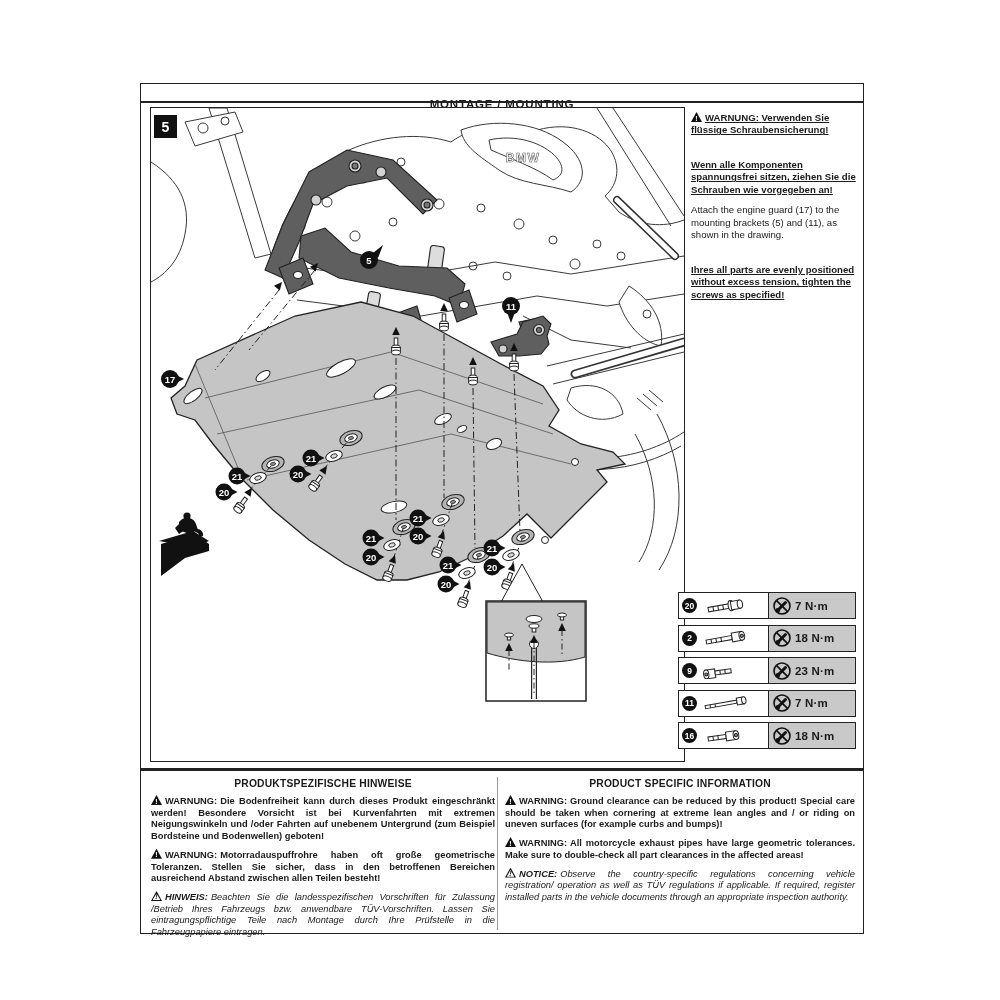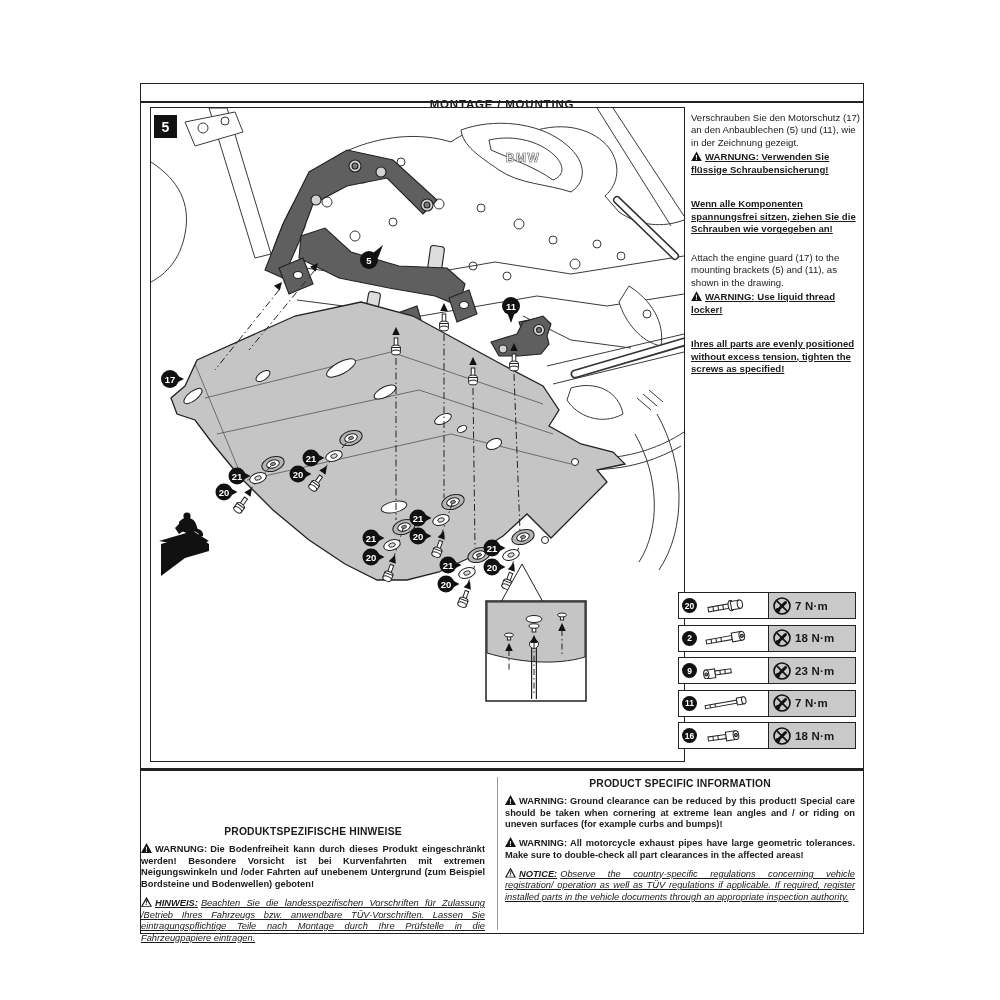--- a/index.html
+++ b/index.html
@@ -14,21 +14,21 @@
 
   .fig-frame { position:absolute; left:9px; top:23px; width:533px; height:653px;
                border:1.5px solid #222; overflow:hidden; background:#fff; }
   svg.fig { display:block; }
 
   
   .col-instr { position:absolute; left:550px; top:28px; width:172px;
                font-size:9.6px; line-height:1.3; }
   .col-instr p { margin:0 0 2px 0; }
   .col-instr p.sp { margin-top:22px; }
-  .col-instr p.gap { margin-top:16px; }
+  .col-instr p.gap { margin-top:8px; }
   .b { font-weight:bold;text-decoration:underline; }
 
   
   .warn-tri { position:relative; display:inline-block; width:11px; height:10px;
               margin-right:3px; vertical-align:-1px; }
   .warn-tri .t1 { position:absolute; left:0; top:0; width:11px; height:10px;
                   background:#111; clip-path:polygon(50% 0,0 100%,100% 100%); }
   .warn-tri .t2 { display:none; }
   .warn-tri .ex { position:absolute; left:0; right:0; bottom:0.5px; text-align:center;
                   color:#fff; font-weight:bold; font-size:7px; line-height:7px; }
@@ -47,27 +47,27 @@
   .tbadge { width:15px; height:15px; border-radius:50%; background:#111; color:#fff;
             font-size:8.5px; font-weight:bold; display:flex; align-items:center;
             justify-content:center; flex:none; }
   .tq-val { font-weight:bold; font-size:11.5px; letter-spacing:.2px; }
 
   
   .sep { position:absolute; left:0; right:0; top:684px; height:2.6px; background:#222; }
   .notes { position:absolute; left:0; right:0; top:690px; bottom:0; }
   .vdiv { position:absolute; left:356px; top:3px; bottom:3px; width:1px; background:#999; }
   .ncol { position:absolute; top:0; }
-  .ncol.de { left:0; width:344px;margin-top:48px; }
+  .ncol.de { left:10px; width:344px; }
   .ncol.en { left:364px; width:350px; }
   .nhdr { text-align:center; font-weight:bold; font-size:10.3px; margin:4px 0 6px;
           letter-spacing:.2px; }
   .npar { font-size:9.3px; line-height:1.26; text-align:justify; margin:0 0 6px; }
   .npar.bold { font-weight:bold; }
-  .npar.italic { font-style:italic;text-decoration:underline; }
+  .npar.italic { font-style:italic; }
   .npar .lbl { font-weight:bold; margin-right:3px; }
 
   
   .bdg-t { font-family:"Liberation Sans",sans-serif; font-weight:bold; font-size:9.5px;
            fill:#fff; text-anchor:middle; }
   .step-t { font-family:"Liberation Sans",sans-serif; font-weight:bold; font-size:14px;
             fill:#fff; text-anchor:middle; }
   .logo-t { font-family:"Liberation Sans",sans-serif; font-weight:bold; font-size:12px;
             fill:#fff; stroke:#555; stroke-width:.55; letter-spacing:1.5px; text-anchor:middle; }
 </style>
@@ -370,26 +370,24 @@
       </g>
 
       <g>
         <rect x="3" y="7" width="23" height="23" fill="#111"></rect>
         <text class="step-t" x="14.5" y="24">5</text>
       </g>
     </svg>
   </div>
 
   <div class="col-instr">
-    <p>Verschrauben Sie den Motorschutz (17) an den Anbaublechen (5) und (11), wie in der Zeichnung gezeigt.</p>
     <p class="b"><span class="warn-tri"><span class="t1"></span><span class="ex">!</span></span><span>WARNUNG:</span> <span>Verwenden Sie flüssige Schraubensicherung!</span></p>
     <p class="b sp">Wenn alle Komponenten spannungsfrei sitzen, ziehen Sie die Schrauben wie vorgegeben an!</p>
 
     <p class="gap">Attach the engine guard (17) to the mounting brackets (5) and (11), as shown in the drawing.</p>
-    <p class="b"><span class="warn-tri"><span class="t1"></span><span class="ex">!</span></span><span>WARNING:</span> <span>Use liquid thread locker!</span></p>
     <p class="b sp">Ihres all parts are evenly positioned without excess tension, tighten the screws as specified!</p>
   </div>
 
   <div class="torque">
 
     <div class="trow">
       <div class="c1">
         <span class="tbadge">20</span>
         <svg width="56" height="16" viewBox="0 0 56 16">
           <g transform="rotate(-10 28 8)" stroke="#222" stroke-width="1" fill="#fff">
@@ -516,20 +514,21 @@
 
   </div>
 
   <div class="sep"></div>
   <div class="notes">
     <div class="vdiv"></div>
 
     <div class="ncol de">
       <div class="nhdr">PRODUKTSPEZIFISCHE HINWEISE</div>
       <p class="npar bold"><span class="warn-tri"><span class="t1"></span><span class="ex">!</span></span><span class="lbl">WARNUNG:</span><span>Die Bodenfreiheit kann durch dieses Produkt eingeschränkt werden! Besondere Vorsicht ist bei Kurvenfahrten mit extremen Neigungswinkeln und /oder Fahrten auf unebenem Untergrund (zum Beispiel Bordsteine und Bodenwellen) geboten!</span></p>
+      <p class="npar bold"><span class="warn-tri"><span class="t1"></span><span class="ex">!</span></span><span class="lbl">WARNUNG:</span><span>Motorradauspuffrohre haben oft große geometrische Toleranzen. Stellen Sie sicher, dass in den betroffenen Bereichen ausreichend Abstand zwischen allen Teilen besteht!</span></p>
       <p class="npar italic"><span class="warn-tri outline"><span class="t1"></span><span class="t2"></span><span class="ex">!</span></span><span class="lbl">HINWEIS:</span><span>Beachten Sie die landesspezifischen Vorschriften für Zulassung /Betrieb Ihres Fahrzeugs bzw. anwendbare TÜV-Vorschriften. Lassen Sie eintragungspflichtige Teile nach Montage durch Ihre Prüfstelle in die Fahrzeugpapiere eintragen.</span></p>
     </div>
 
     <div class="ncol en">
       <div class="nhdr">PRODUCT SPECIFIC INFORMATION</div>
       <p class="npar bold"><span class="warn-tri"><span class="t1"></span><span class="ex">!</span></span><span class="lbl">WARNING:</span><span>Ground clearance can be reduced by this product! Special care should be taken when cornering at extreme lean angles and / or riding on uneven surfaces (for example curbs and bumps)!</span></p>
       <p class="npar bold"><span class="warn-tri"><span class="t1"></span><span class="ex">!</span></span><span class="lbl">WARNING:</span><span>All motorcycle exhaust pipes have large geometric tolerances. Make sure to double-check all part clearances in the affected areas!</span></p>
       <p class="npar italic"><span class="warn-tri outline"><span class="t1"></span><span class="t2"></span><span class="ex">!</span></span><span class="lbl">NOTICE:</span><span>Observe the country-specific regulations concerning vehicle registration/ operation as well as TÜV regulations if applicable. If required, register installed parts in the vehicle documents through an appropriate inspection authority.</span></p>
     </div>
   </div>

